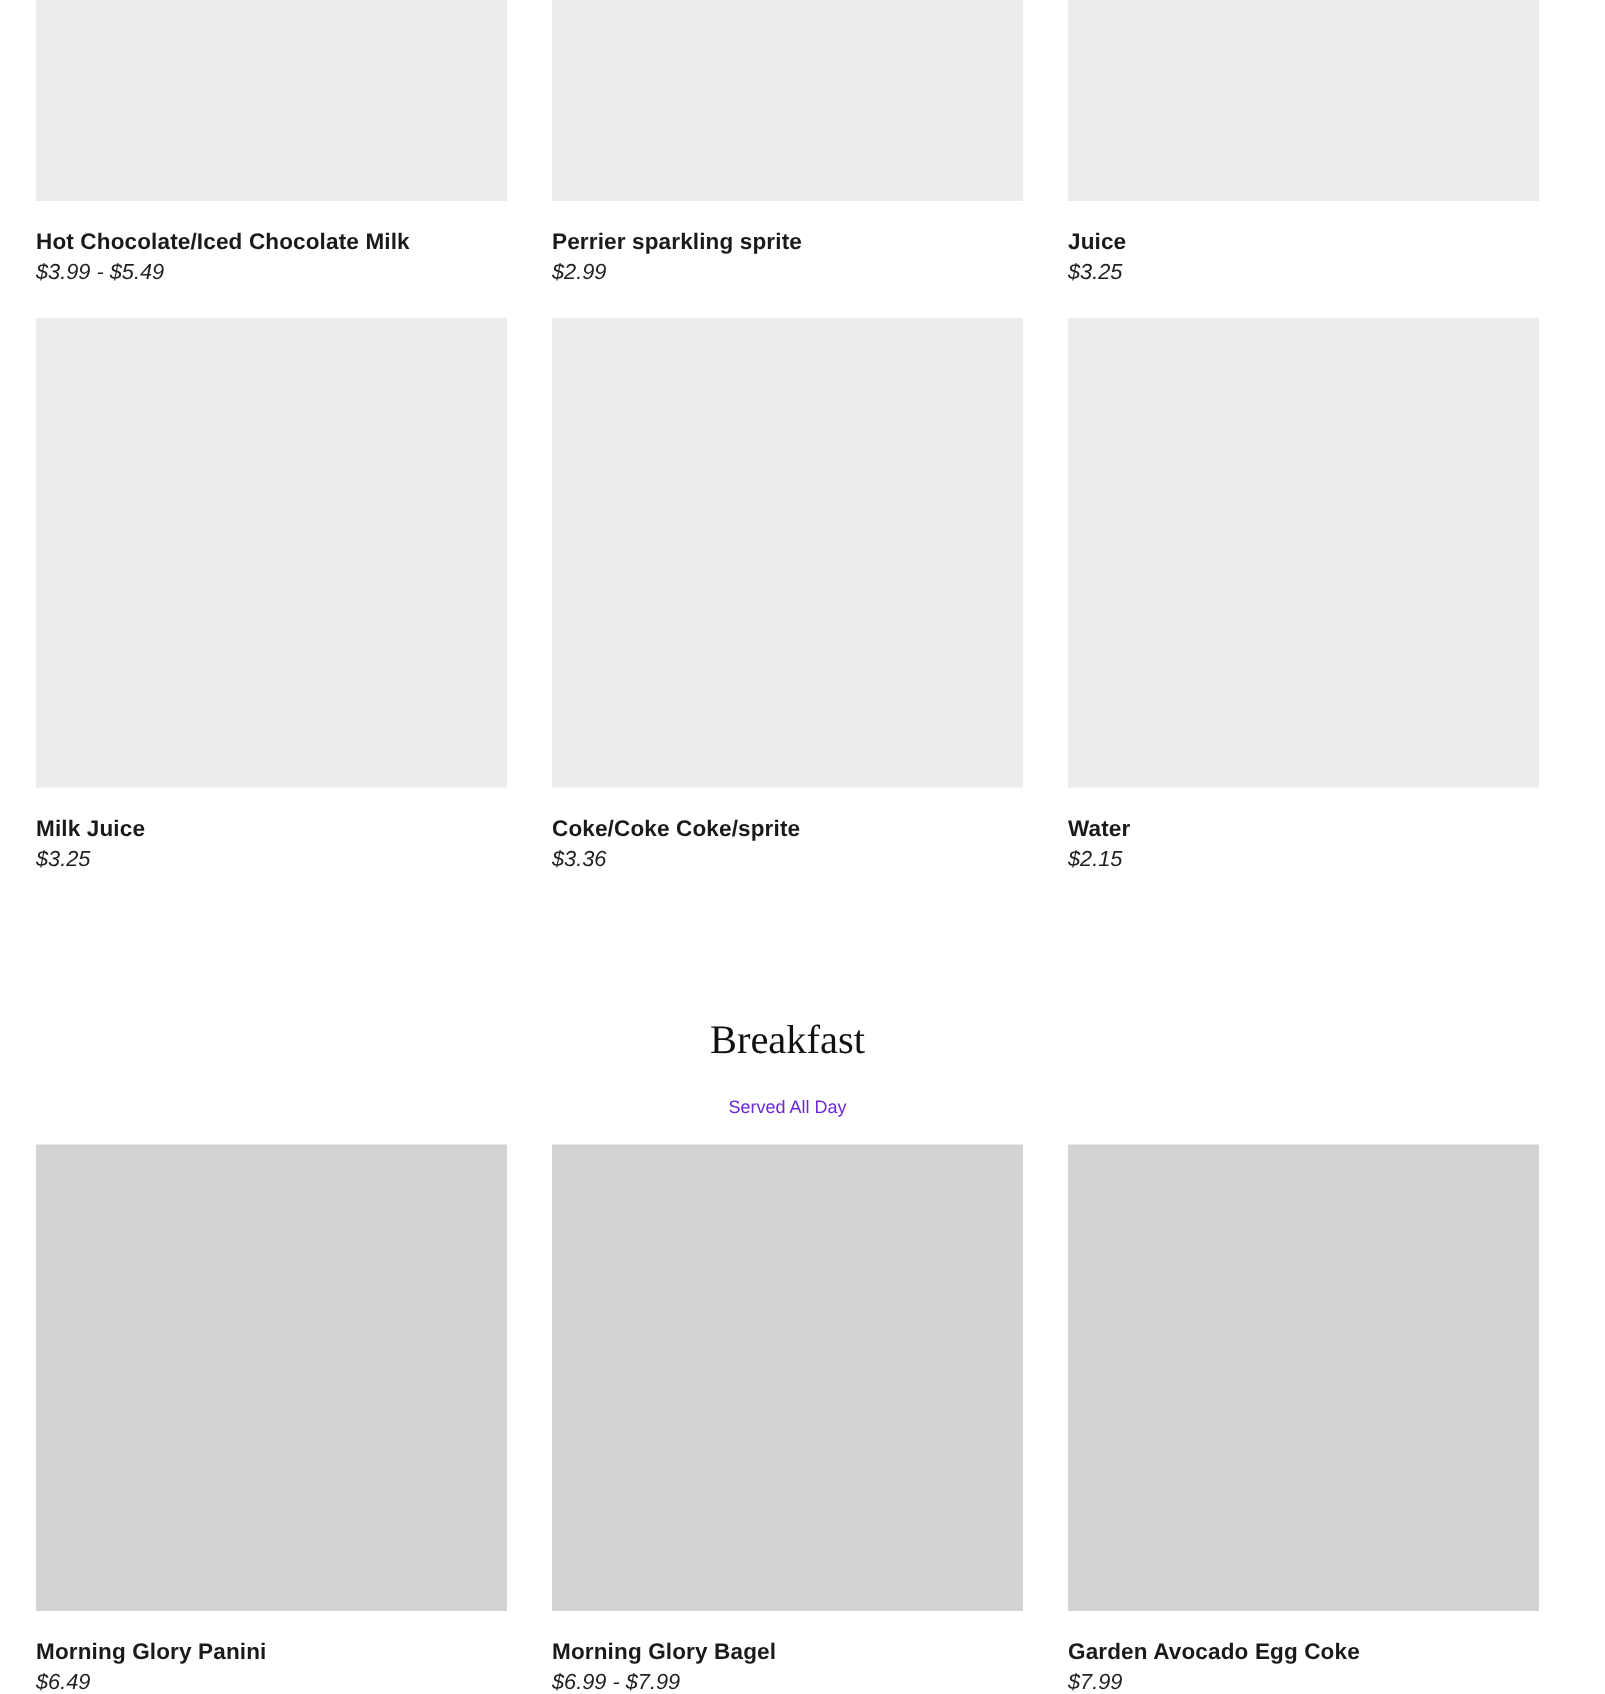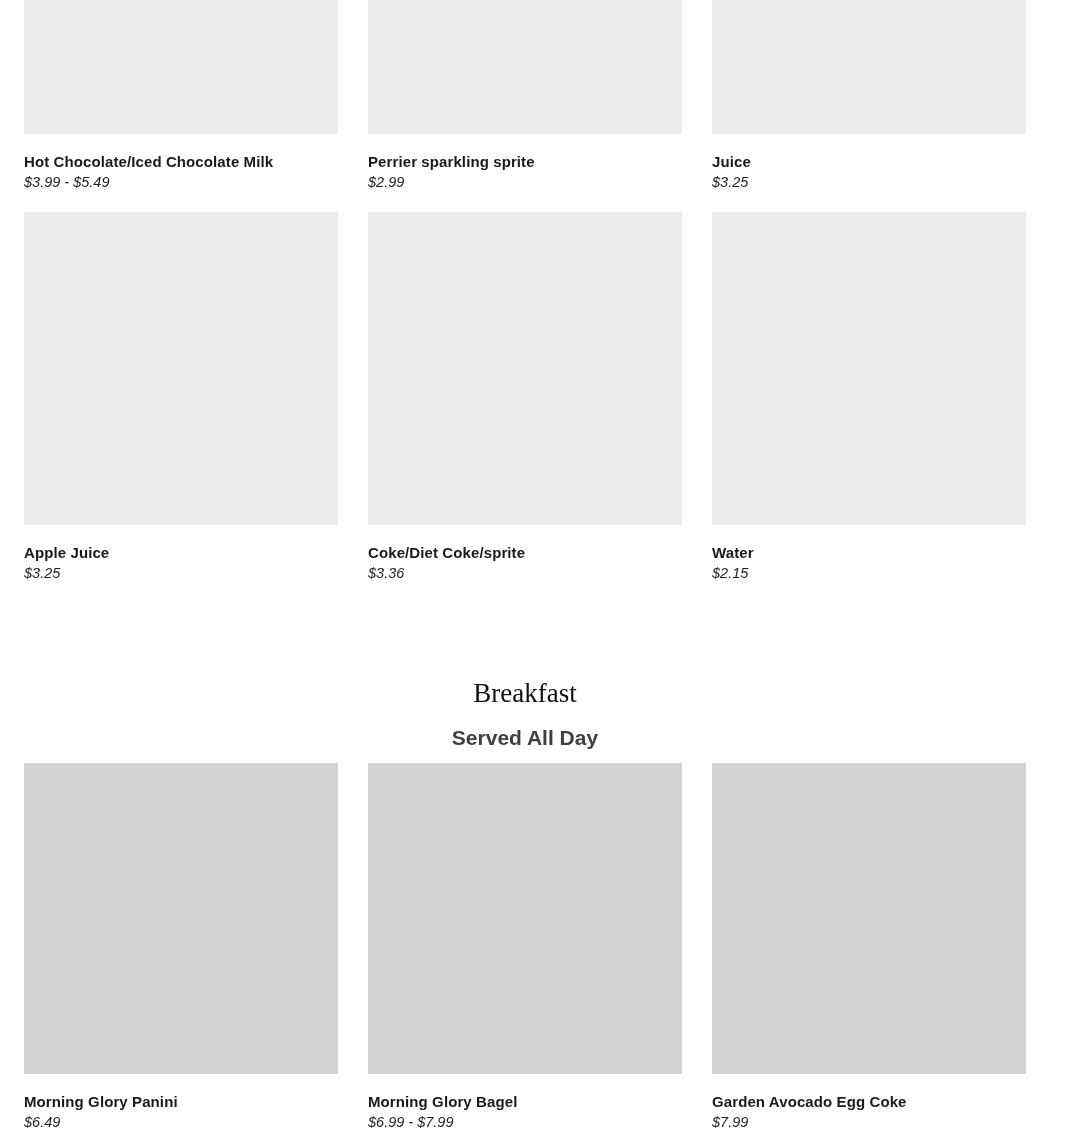--- a/index.html
+++ b/index.html
@@ -96,24 +96,24 @@
   .section-title {
     font-family: "Liberation Serif", serif;
     font-size: 27px;
     font-weight: normal;
     line-height: 34px;
     color: #111111;
     margin: 0;
   }
   .section-subtitle {
     font-family: "Liberation Sans", sans-serif;
-    font-size: 21px;
-    font-weight: bold;
+    font-size: 12px;
+    font-weight: normal;
     line-height: 22px;
-    color: #404040;
+    color: #6d28d9;
     margin: 17px 0 0 0;
   }
 </style>
 </head>
 <body>
 
 <div class="page">
 
   <div class="menu-grid" id="row-drinks-1">
 
@@ -134,27 +134,27 @@
       <div class="item-title">Juice</div>
       <div class="item-price">$3.25</div>
     </div>
 
   </div>
 
   <div class="menu-grid" id="row-drinks-2">
 
     <div class="menu-item">
       <div class="item-thumb"></div>
-      <div class="item-title">Apple Juice</div>
+      <div class="item-title">Milk Juice</div>
       <div class="item-price">$3.25</div>
     </div>
 
     <div class="menu-item">
       <div class="item-thumb"></div>
-      <div class="item-title">Coke/Diet Coke/sprite</div>
+      <div class="item-title">Coke/Coke Coke/sprite</div>
       <div class="item-price">$3.36</div>
     </div>
 
     <div class="menu-item">
       <div class="item-thumb"></div>
       <div class="item-title">Water</div>
       <div class="item-price">$2.15</div>
     </div>
 
   </div>

